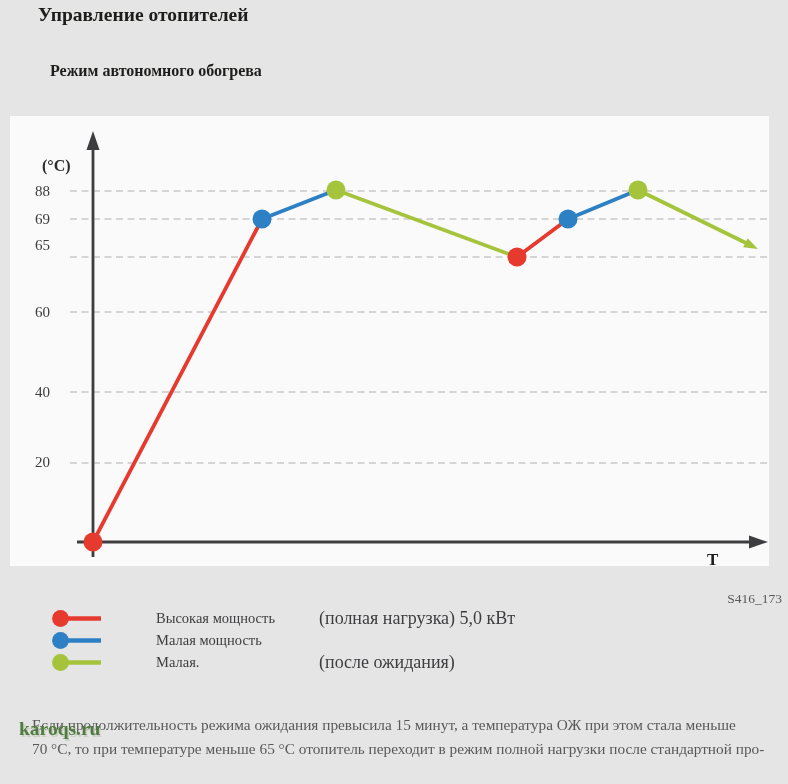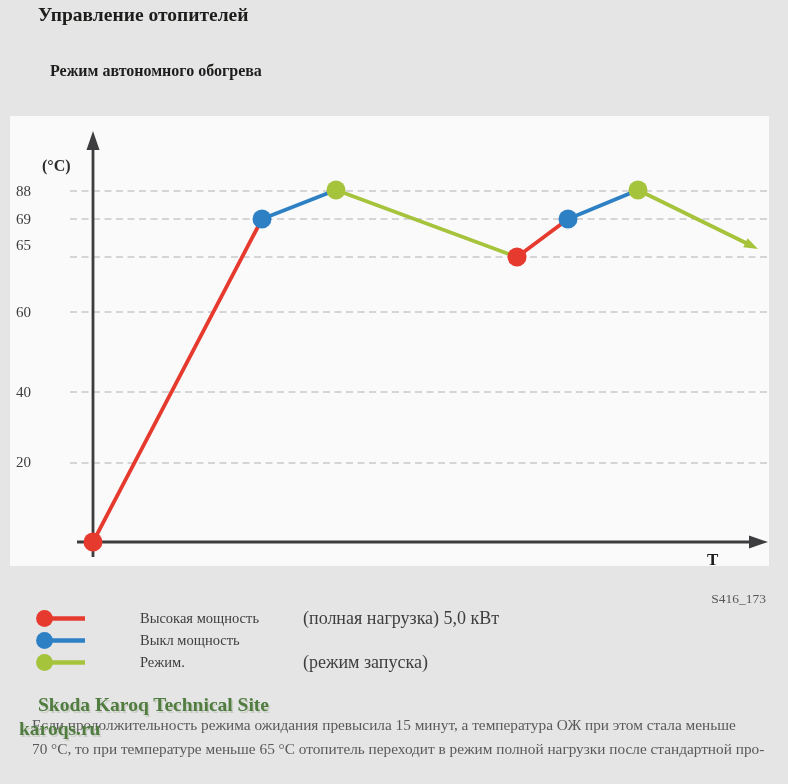--- a/index.html
+++ b/index.html
@@ -6,26 +6,26 @@
   .page{
     position:relative;width:788px;height:784px;background:#e5e5e5;overflow:hidden;
     font-family:Liberation Serif, serif;color:#1d1d1b;
   }
   .title{position:absolute;left:38px;top:4px;margin:0;font-size:19.5px;font-weight:bold;color:#1d1d1b;}
   .subtitle{position:absolute;left:38px;top:50px;margin:12px;font-size:16px;font-weight:bold;color:#1d1d1b;}
 
   .chart-svg{position:absolute;left:0;top:0;}
 
   .ylab{position:absolute;left:42px;top:157px;font-size:16px;font-weight:bold;color:#2c2c2e;}
-  .tick{position:absolute;left:16px;width:34px;height:20px;line-height:20px;
+  .tick{position:absolute;left:16px;width:34px;height:20px;line-height:20px;text-align:right;
         font-size:15px;color:#3c3c3e;}
   .xlab{position:absolute;left:707px;top:550px;width:22px;font-size:17px;font-weight:bold;color:#1d1d1b;}
-  .figcode{position:absolute;left:684px;top:591px;width:82px;text-align:right;font-size:13.5px;color:#58585a;}
+  .figcode{position:absolute;left:700px;top:591px;width:82px;text-align:right;font-size:13.5px;color:#58585a;}
 
-  .lrow{position:absolute;left:0;width:628px;height:21px;}
+  .lrow{position:absolute;left:16px;width:628px;height:21px;}
   .lmark{position:absolute;left:35px;top:0;}
   .lname{position:absolute;left:140px;top:0;height:21px;line-height:21px;font-size:14.5px;color:#3e3e40;}
   .ldetail{position:absolute;left:303px;top:0;height:21px;line-height:21px;font-size:18px;color:#3e3e40;}
 
   .s-red{stroke:var(--red);}   .f-red{fill:var(--red);}
   .s-blue{stroke:var(--blue);} .f-blue{fill:var(--blue);}
   .s-green{stroke:var(--green);}.f-green{fill:var(--green);}
 
   .site-title{position:absolute;left:38px;top:694px;font-size:19.5px;font-weight:bold;color:var(--green2);
               text-shadow:1.5px 1.5px 0 #c9cfc5;z-index:4;}
@@ -97,31 +97,30 @@
       <circle class="f-red" cx="9.5" cy="10.5" r="8.4"></circle>
     </svg>
     <div class="lname">Высокая мощность</div>
     <div class="ldetail">(полная нагрузка) 5,0 кВт</div>
   </div>
   <div class="lrow" style="top:630px">
     <svg class="lmark" width="54" height="21" viewBox="0 0 54 21">
       <line class="s-blue" x1="9.5" y1="10.5" x2="50" y2="10.5" stroke-width="4.5"></line>
       <circle class="f-blue" cx="9.5" cy="10.5" r="8.4"></circle>
     </svg>
-    <div class="lname">Выкл мощность</div>
+    <div class="lname">Малая мощность</div>
   </div>
   <div class="lrow" style="top:652px">
     <svg class="lmark" width="54" height="21" viewBox="0 0 54 21">
       <line class="s-green" x1="9.5" y1="10.5" x2="50" y2="10.5" stroke-width="4.5"></line>
       <circle class="f-green" cx="9.5" cy="10.5" r="8.4"></circle>
     </svg>
-    <div class="lname">Режим.</div>
-    <div class="ldetail">(режим запуска)</div>
+    <div class="lname">Малая.</div>
+    <div class="ldetail">(после ожидания)</div>
   </div>
 
-  <div class="site-title">Skoda Karoq Technical Site</div>
   <div class="para">
     <div>Если продолжительность режима ожидания превысила 15 минут, а температура ОЖ при этом стала меньше</div>
     <div>70 °C, то при температуре меньше 65 °C отопитель переходит в режим полной нагрузки после стандартной про-</div>
   </div>
   <div class="watermark">karoqs.ru</div>
 
 </div>
 
 </body></html>

